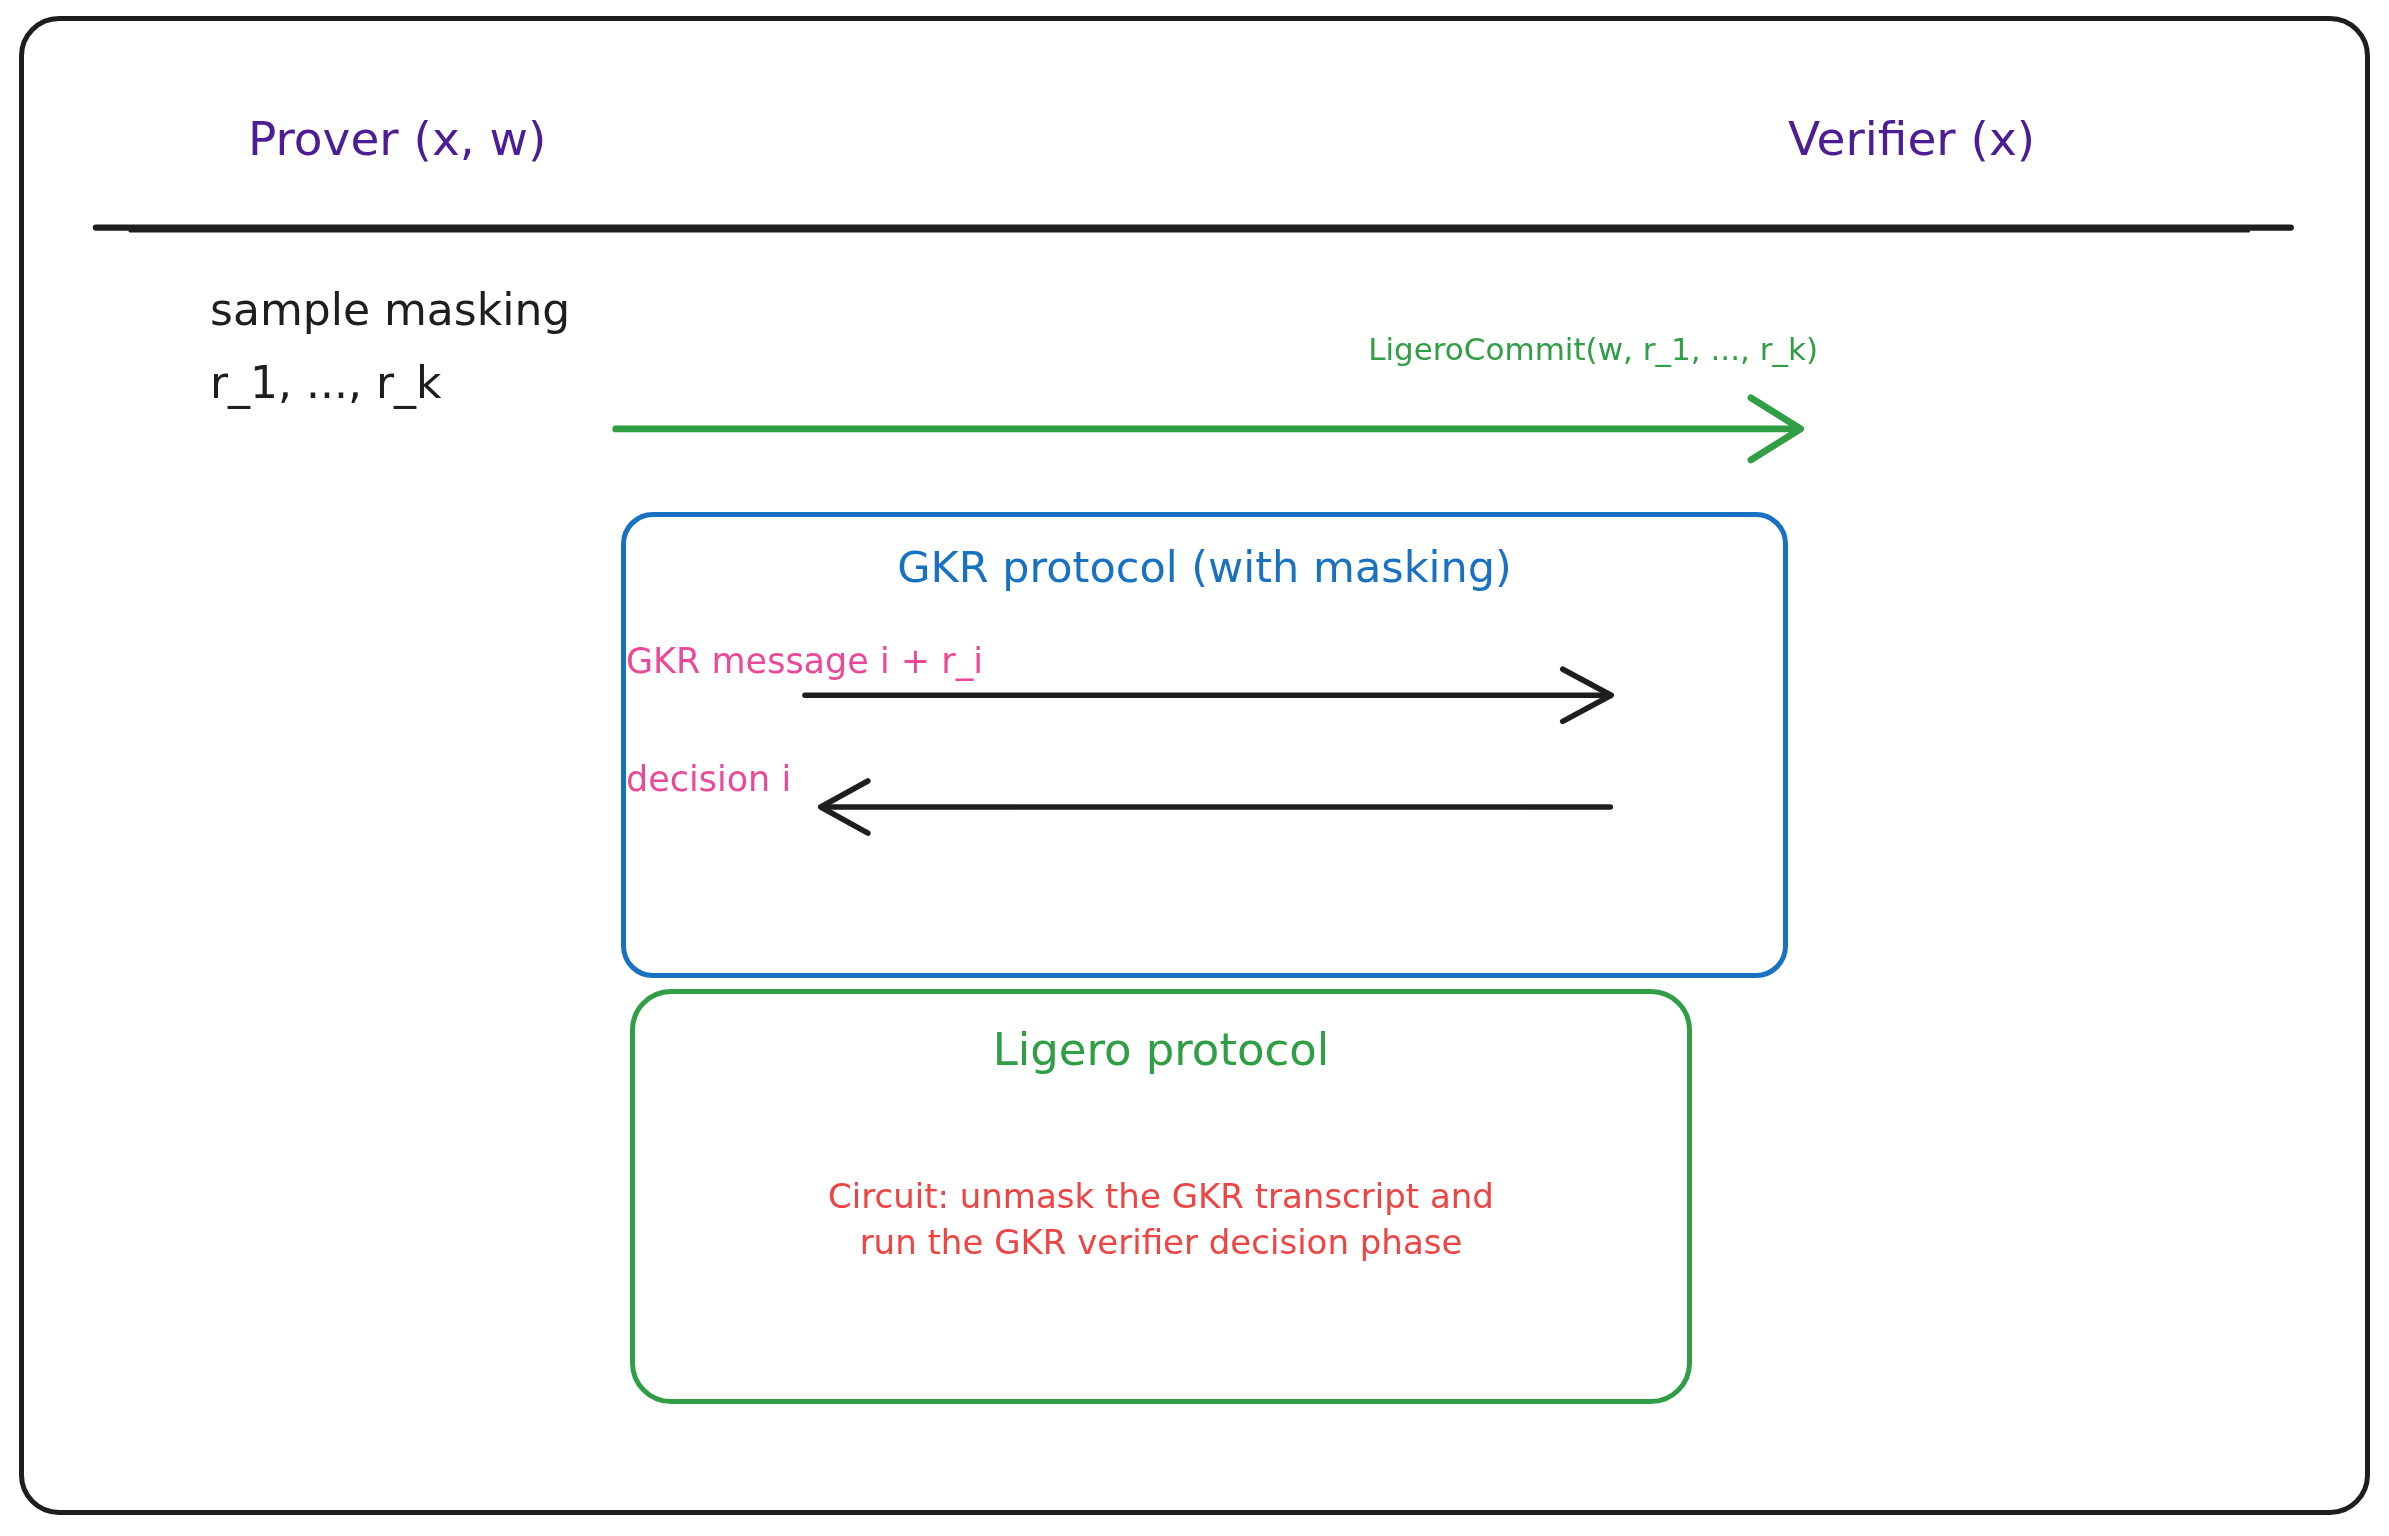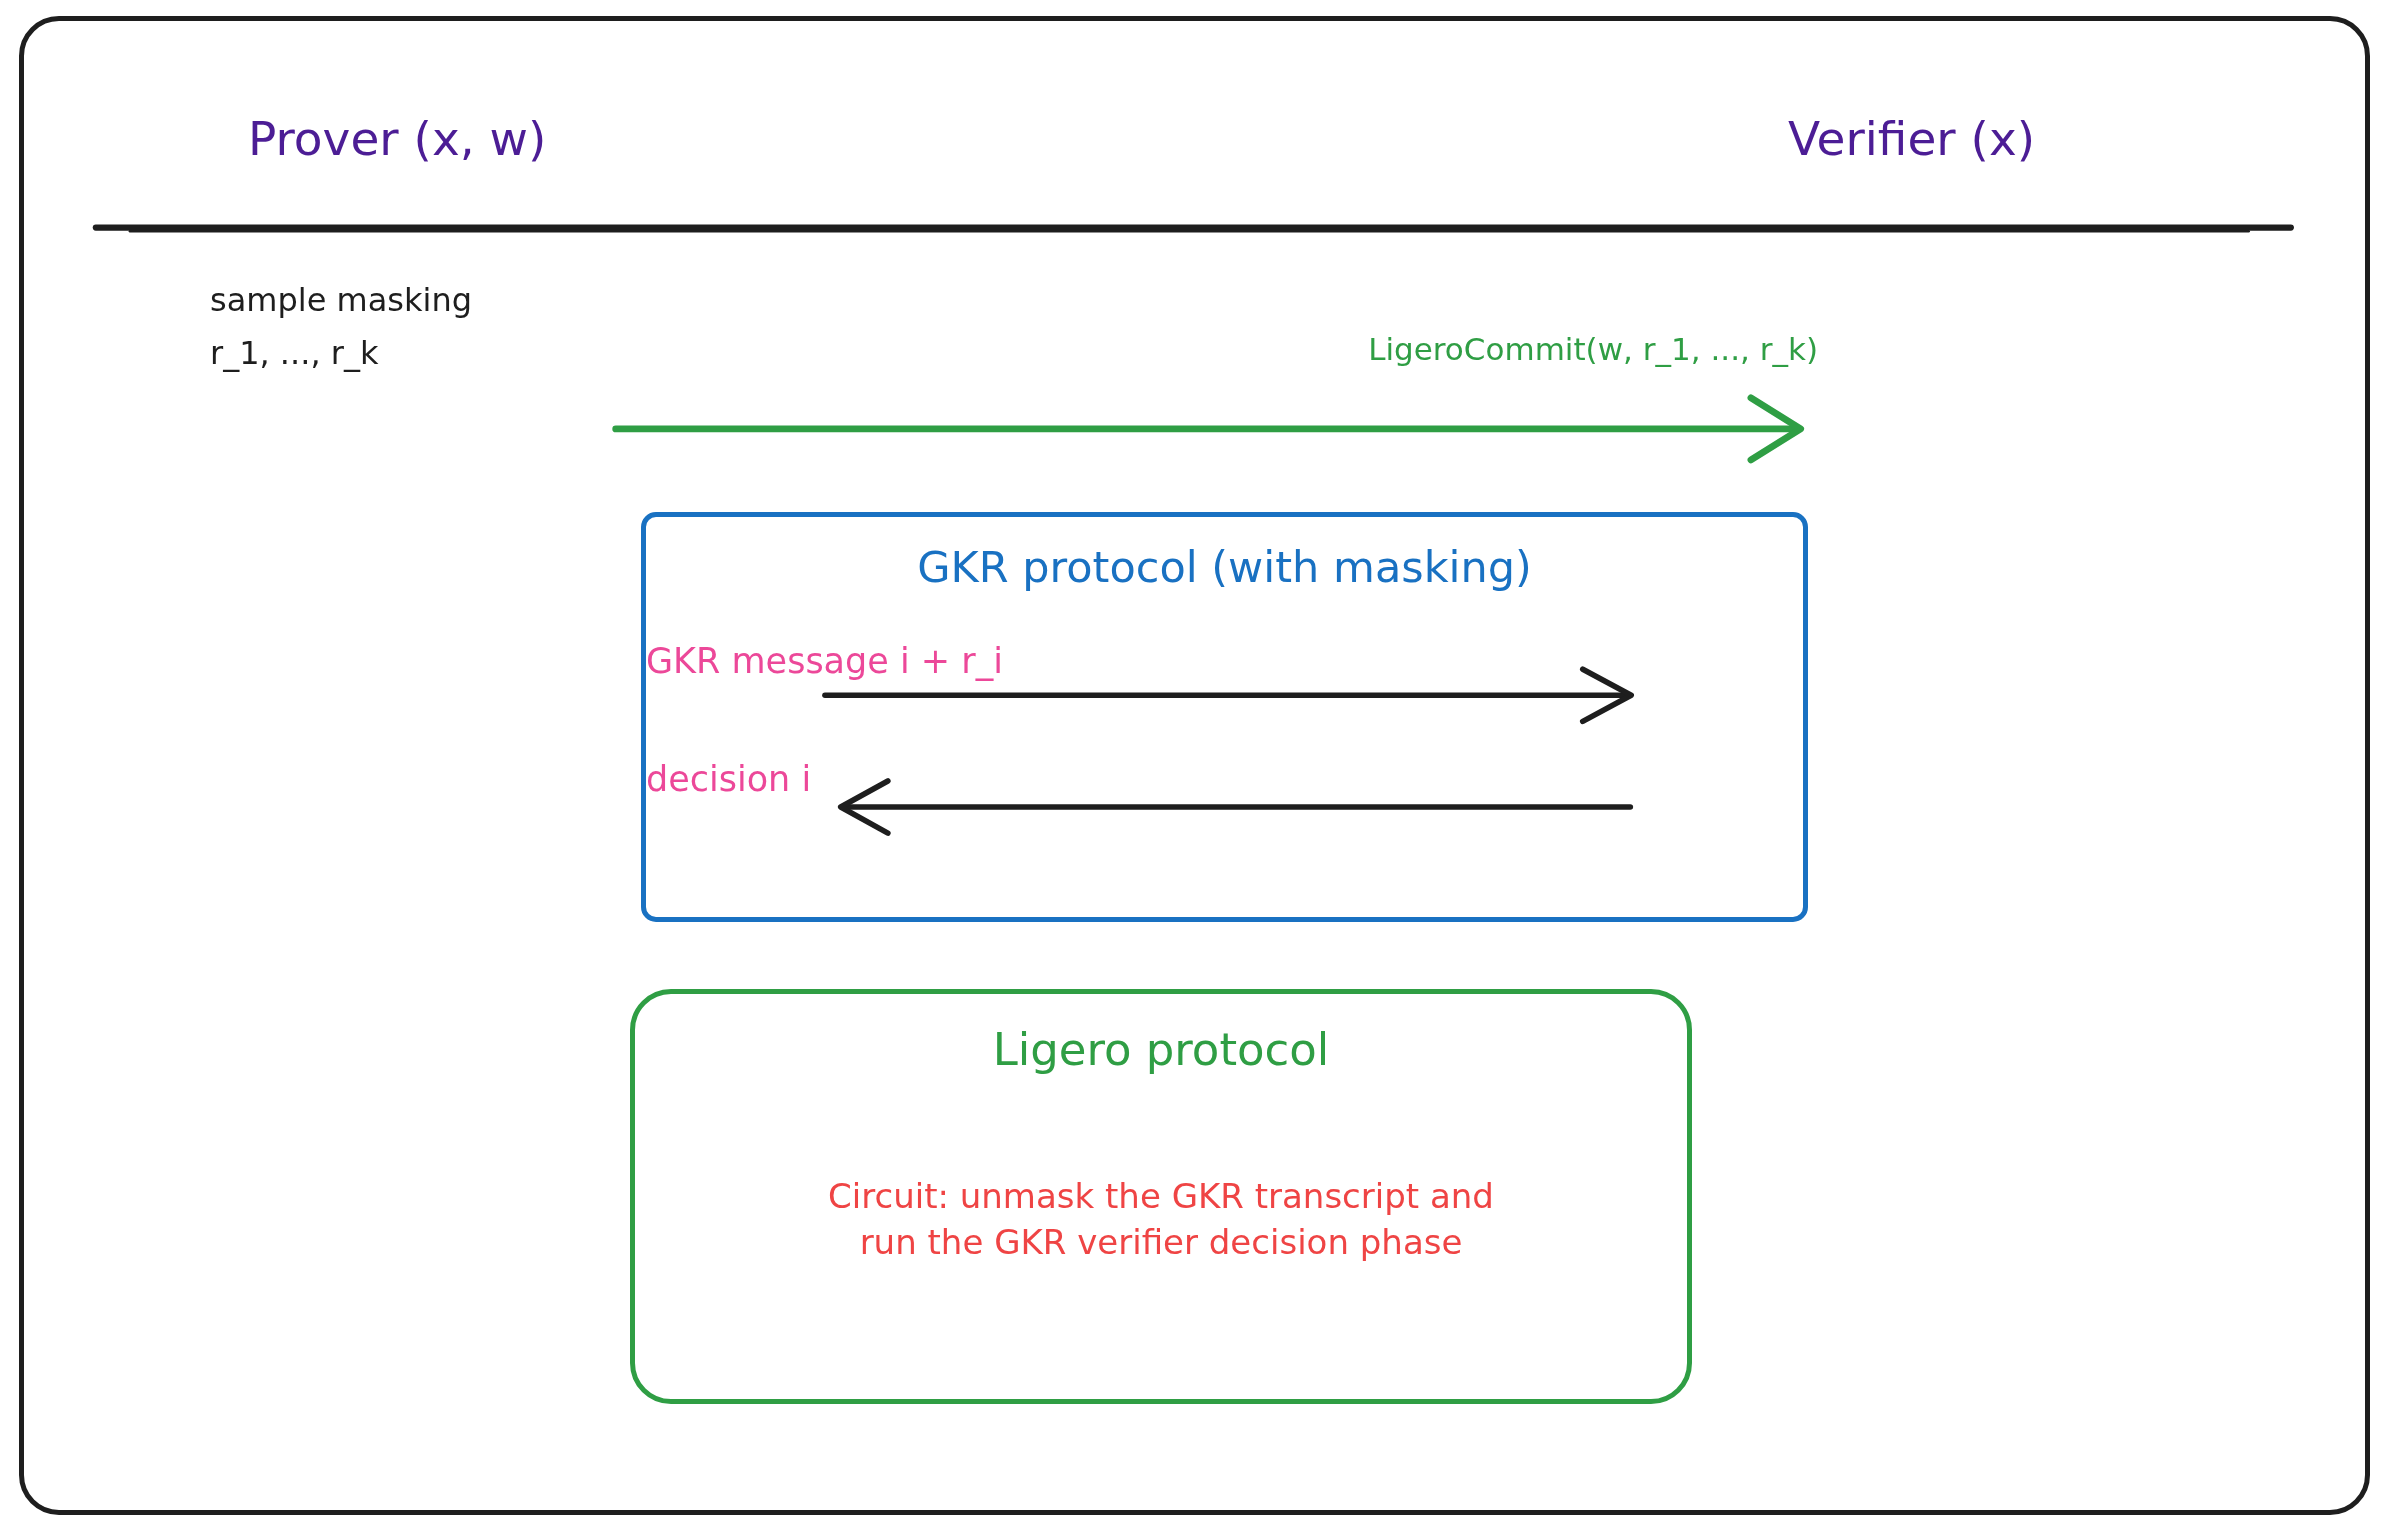--- a/index.html
+++ b/index.html
@@ -34,21 +34,21 @@
   }
   .actor-label.prover { left: 248px; top: 111px; }
   .actor-label.verifier { left: 1788px; top: 111px; }
   .divider {
     position: absolute;
     left: 90px; top: 222px;
   }
   .sidenote {
     position: absolute;
     left: 210px; top: 274px;
-    font-size: 32px;
+    font-size: 44px;
     line-height: 1.65;
     color: #1e1e1e;
     white-space: nowrap;
   }
   .commit-label {
     position: absolute;
     left: 638px; top: 331px;
     width: 1180px;
     text-align: right;
     font-size: 31px;
@@ -59,24 +59,23 @@
     position: absolute;
     left: 612px; top: 389px;
   }
   .proto-box {
     position: absolute;
     box-sizing: border-box;
     background: transparent;
   }
   .gkr-box {
     left: 621px; top: 512px;
-    width: 1167px; height: 410px;
+    width: 1167px; height: 466px;
     border: 5.6px solid #1971c2;
-    border-radius: 15px;
-    margin-left: 20px;
+    border-radius: 32px;
   }
   .ligero-box {
     left: 630px; top: 989px;
     width: 1062px; height: 415px;
     border: 5.6px solid #2f9e44;
     border-radius: 41px;
   }
   .box-title {
     position: absolute;
     left: 0; right: 0;

